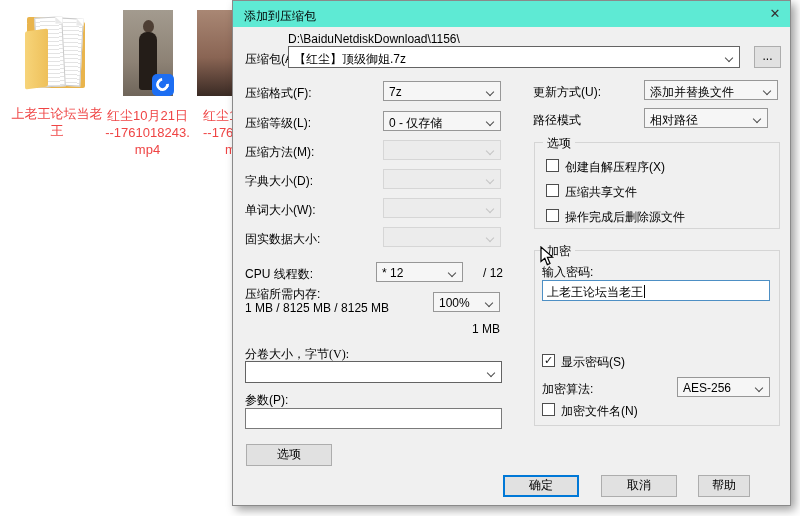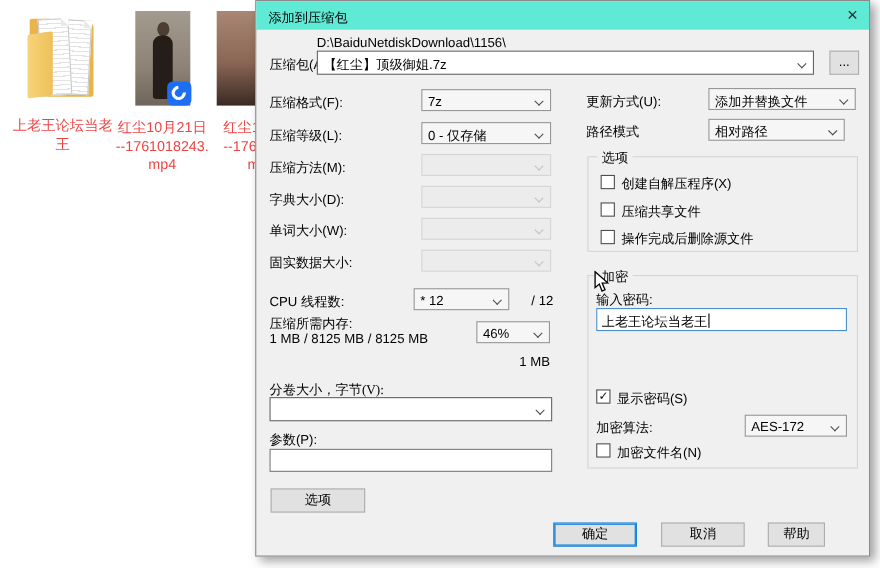--- a/index.html
+++ b/index.html
@@ -170,21 +170,21 @@
   <span class="lbl" style="left:12px;top:265px;">CPU 线程数:</span>
   <div class="combo" style="left:143px;top:261px;width:87px;">
     <span class="txt">* 12</span>
     <span class="chev"></span>
   </div>
   <span class="lbl" style="left:250px;top:265px;">/ 12</span>
 
   <span class="lbl" style="left:12px;top:285px;">压缩所需内存:</span>
   <span class="lbl" style="left:12px;top:300px;">1 MB / 8125 MB / 8125 MB</span>
   <div class="combo" style="left:200px;top:291px;width:67px;">
-    <span class="txt">46%</span>
+    <span class="txt">100%</span>
     <span class="chev"></span>
   </div>
 
   <span class="lbl" style="left:24px;top:321px;margin-top:42px;">解压所需内存:</span>
   <span class="lbl" style="left:200px;top:321px;width:67px;text-align:right;">1 MB</span>
 
   <span class="lbl" style="left:12px;top:345px;font-family:Liberation Serif, serif;">分卷大小，字节(V):</span>
   <div class="combo white" style="left:12px;top:360px;width:257px;">
     <span class="txt"></span>
     <span class="chev" style="top:8px;"></span>
@@ -230,21 +230,21 @@
     <span class="lbl" style="left:7px;top:13px;">输入密码:</span>
     <div class="tinput focus" style="left:7px;top:29px;width:228px;">
       <span class="txt"><span>上老王论坛当老王</span><span class="caret"></span></span>
     </div>
     <div class="cbrow" style="left:7px;top:103px;width:220px;">
       <span class="cbbox checked"></span>
       <span class="cblbl">显示密码(S)</span>
     </div>
     <span class="lbl" style="left:7px;top:130px;">加密算法:</span>
     <div class="combo" style="left:142px;top:126px;width:93px;">
-      <span class="txt">AES-172</span>
+      <span class="txt">AES-256</span>
       <span class="chev"></span>
     </div>
     <div class="cbrow" style="left:7px;top:152px;width:220px;">
       <span class="cbbox"></span>
       <span class="cblbl">加密文件名(N)</span>
     </div>
   </div>
 
   <div class="btn" style="left:368px;top:474px;width:76px;">取消</div>
   <div class="btn primary" style="left:270px;top:474px;width:76px;">确定</div>

